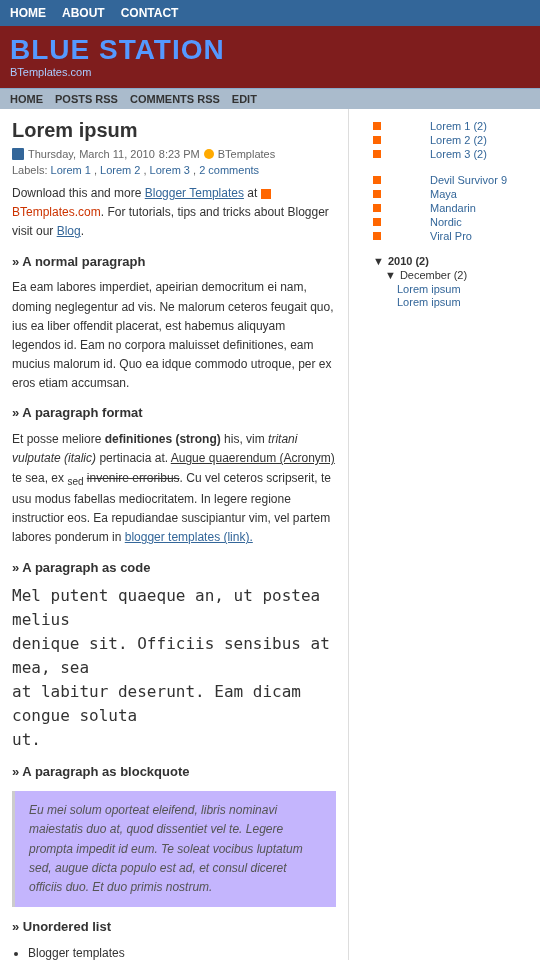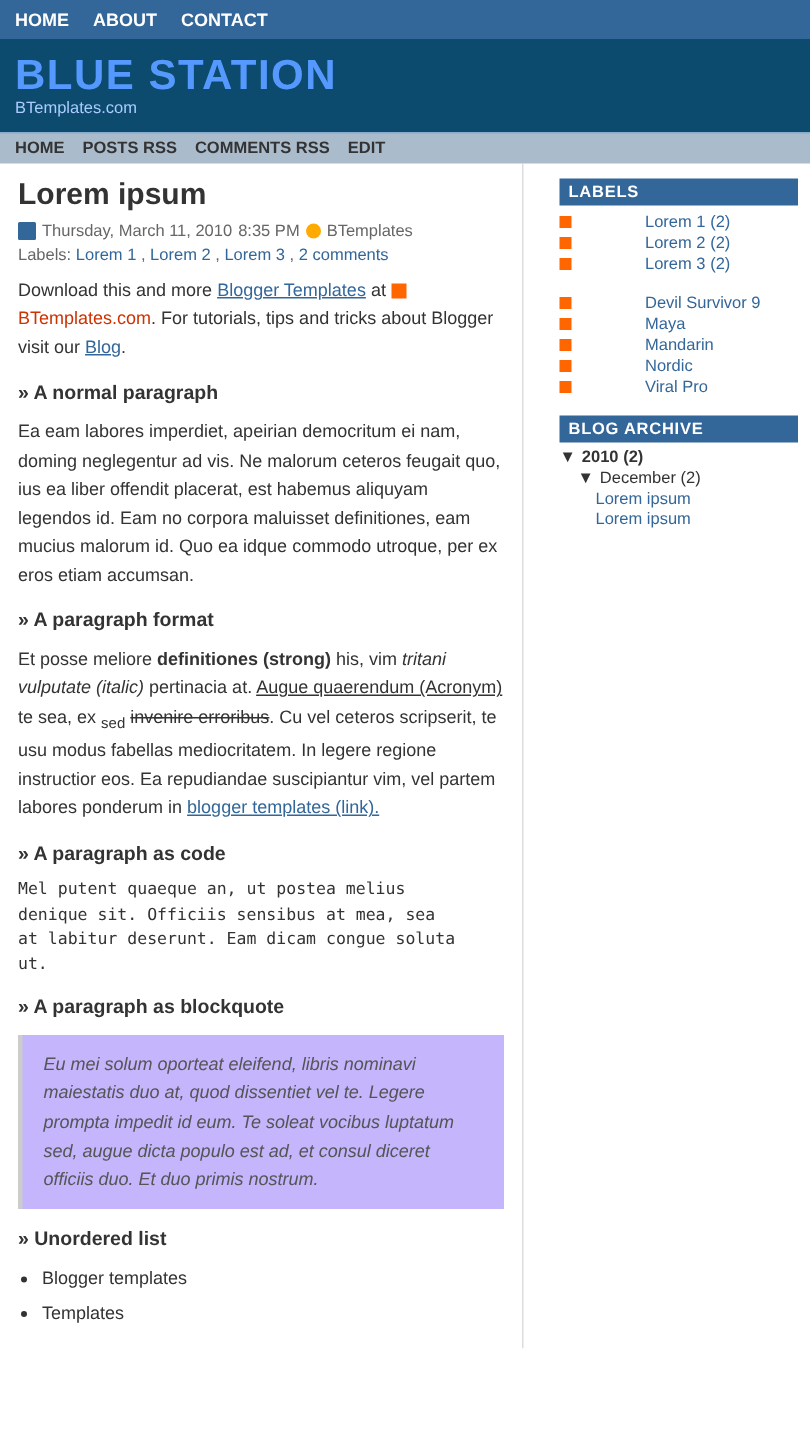--- a/index.html
+++ b/index.html
@@ -14,21 +14,21 @@
     }
     #top-nav a {
       color: #fff;
       text-decoration: none;
       font-size: 12px;
       font-weight: bold;
     }
 
     
     #site-header {
-      background: #0c4a6e;
+      background: #7f1d1d;
       padding: 8px 10px 4px;
     }
     #site-title {
       font-size: 28px;
       font-weight: bold;
       color: #5599ff;
       letter-spacing: 1px;
     }
     #site-subtitle {
       color: #aaccff;
@@ -127,21 +127,21 @@
     .post-body u { text-decoration: underline; }
     .post-body sub { vertical-align: sub; font-size: 10px; }
 
     .post-body a {
       color: #336699;
       text-decoration: underline;
     }
 
     .code-block {
       font-family: monospace;
-      font-size: 11px;
+      font-size: 16px;
       line-height: 1.5;
       white-space: pre-wrap;
       word-break: break-word;
       margin-bottom: 4px;
     }
 
     .blockquote-box {
       border-left: 3px solid #ccc;
       background: #c4b5fd;
       padding: 10px 14px;
@@ -253,21 +253,21 @@
 </nav>
 
 <div id="layout">
 
   <main id="main">
     <h1 id="post-title">Lorem ipsum</h1>
 
     <div class="post-meta">
       <span class="cal-icon"></span>
       <span>Thursday, March 11, 2010</span>
-      <span>8:35 PM</span>
+      <span>8:23 PM</span>
       <span class="lock-icon"></span>
       <span>BTemplates</span>
     </div>
 
     <div class="labels-line">
       <span>Labels:</span>
       <a>Lorem 1</a> ,
       <a>Lorem 2</a> ,
       <a>Lorem 3</a> ,
       <a>2 comments</a>
@@ -302,21 +302,20 @@
       <ul class="unordered-list">
         <li>Blogger templates</li>
         <li>Templates</li>
       </ul>
     </div>
   </main>
 
   <aside id="sidebar">
 
     <div class="sidebar-section">
-      <div class="sidebar-section-title">LABELS</div>
       <div class="sidebar-item">
         <span class="orange-square"></span>
         <a><span>Lorem 1</span> <span>(2)</span></a>
       </div>
       <div class="sidebar-item">
         <span class="orange-square"></span>
         <a><span>Lorem 2</span> <span>(2)</span></a>
       </div>
       <div class="sidebar-item">
         <span class="orange-square"></span>
@@ -341,21 +340,20 @@
         <span class="orange-square"></span>
         <a>Nordic</a>
       </div>
       <div class="sidebar-item">
         <span class="orange-square"></span>
         <a>Viral Pro</a>
       </div>
     </div>
 
     <div class="sidebar-section blog-archive-section">
-      <div class="sidebar-section-title">BLOG ARCHIVE</div>
       <div class="year-item">
         <span>▼</span>
         <a><span>2010</span> <span>(2)</span></a>
       </div>
       <div class="month-item">
         <span>▼</span>
         <a><span>December</span> <span>(2)</span></a>
       </div>
       <a class="post-link">Lorem ipsum</a>
       <a class="post-link">Lorem ipsum</a>

